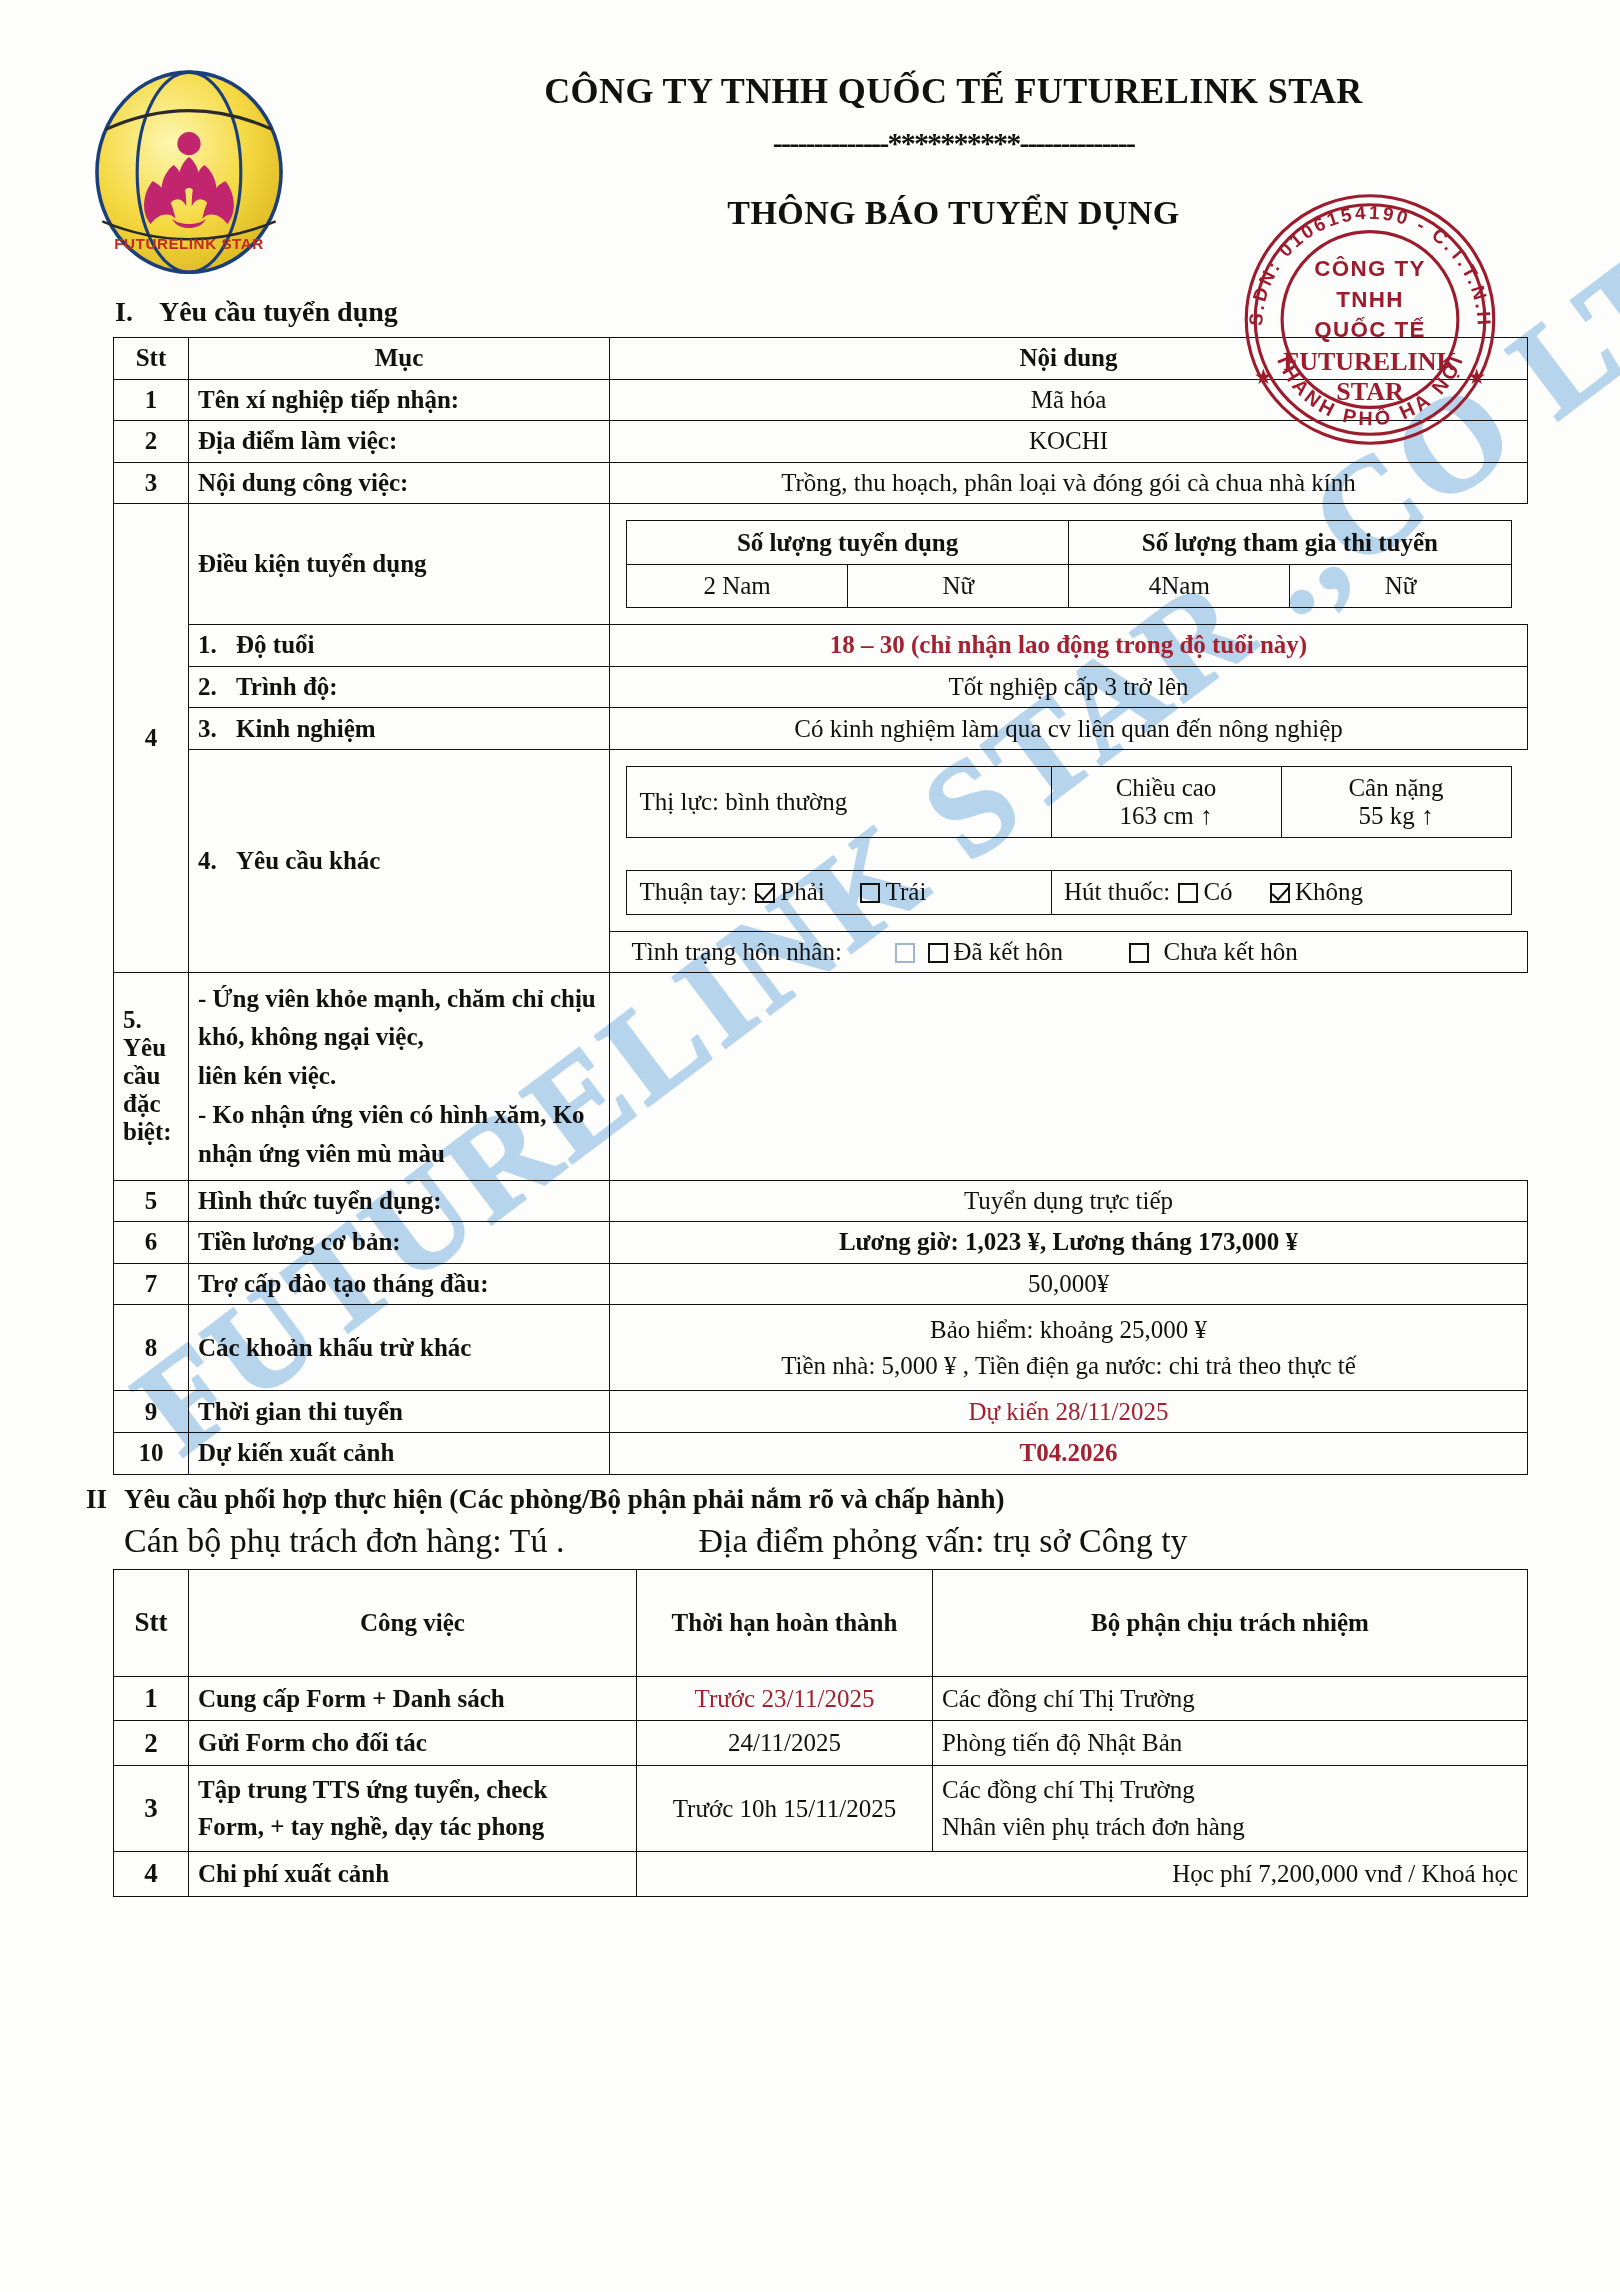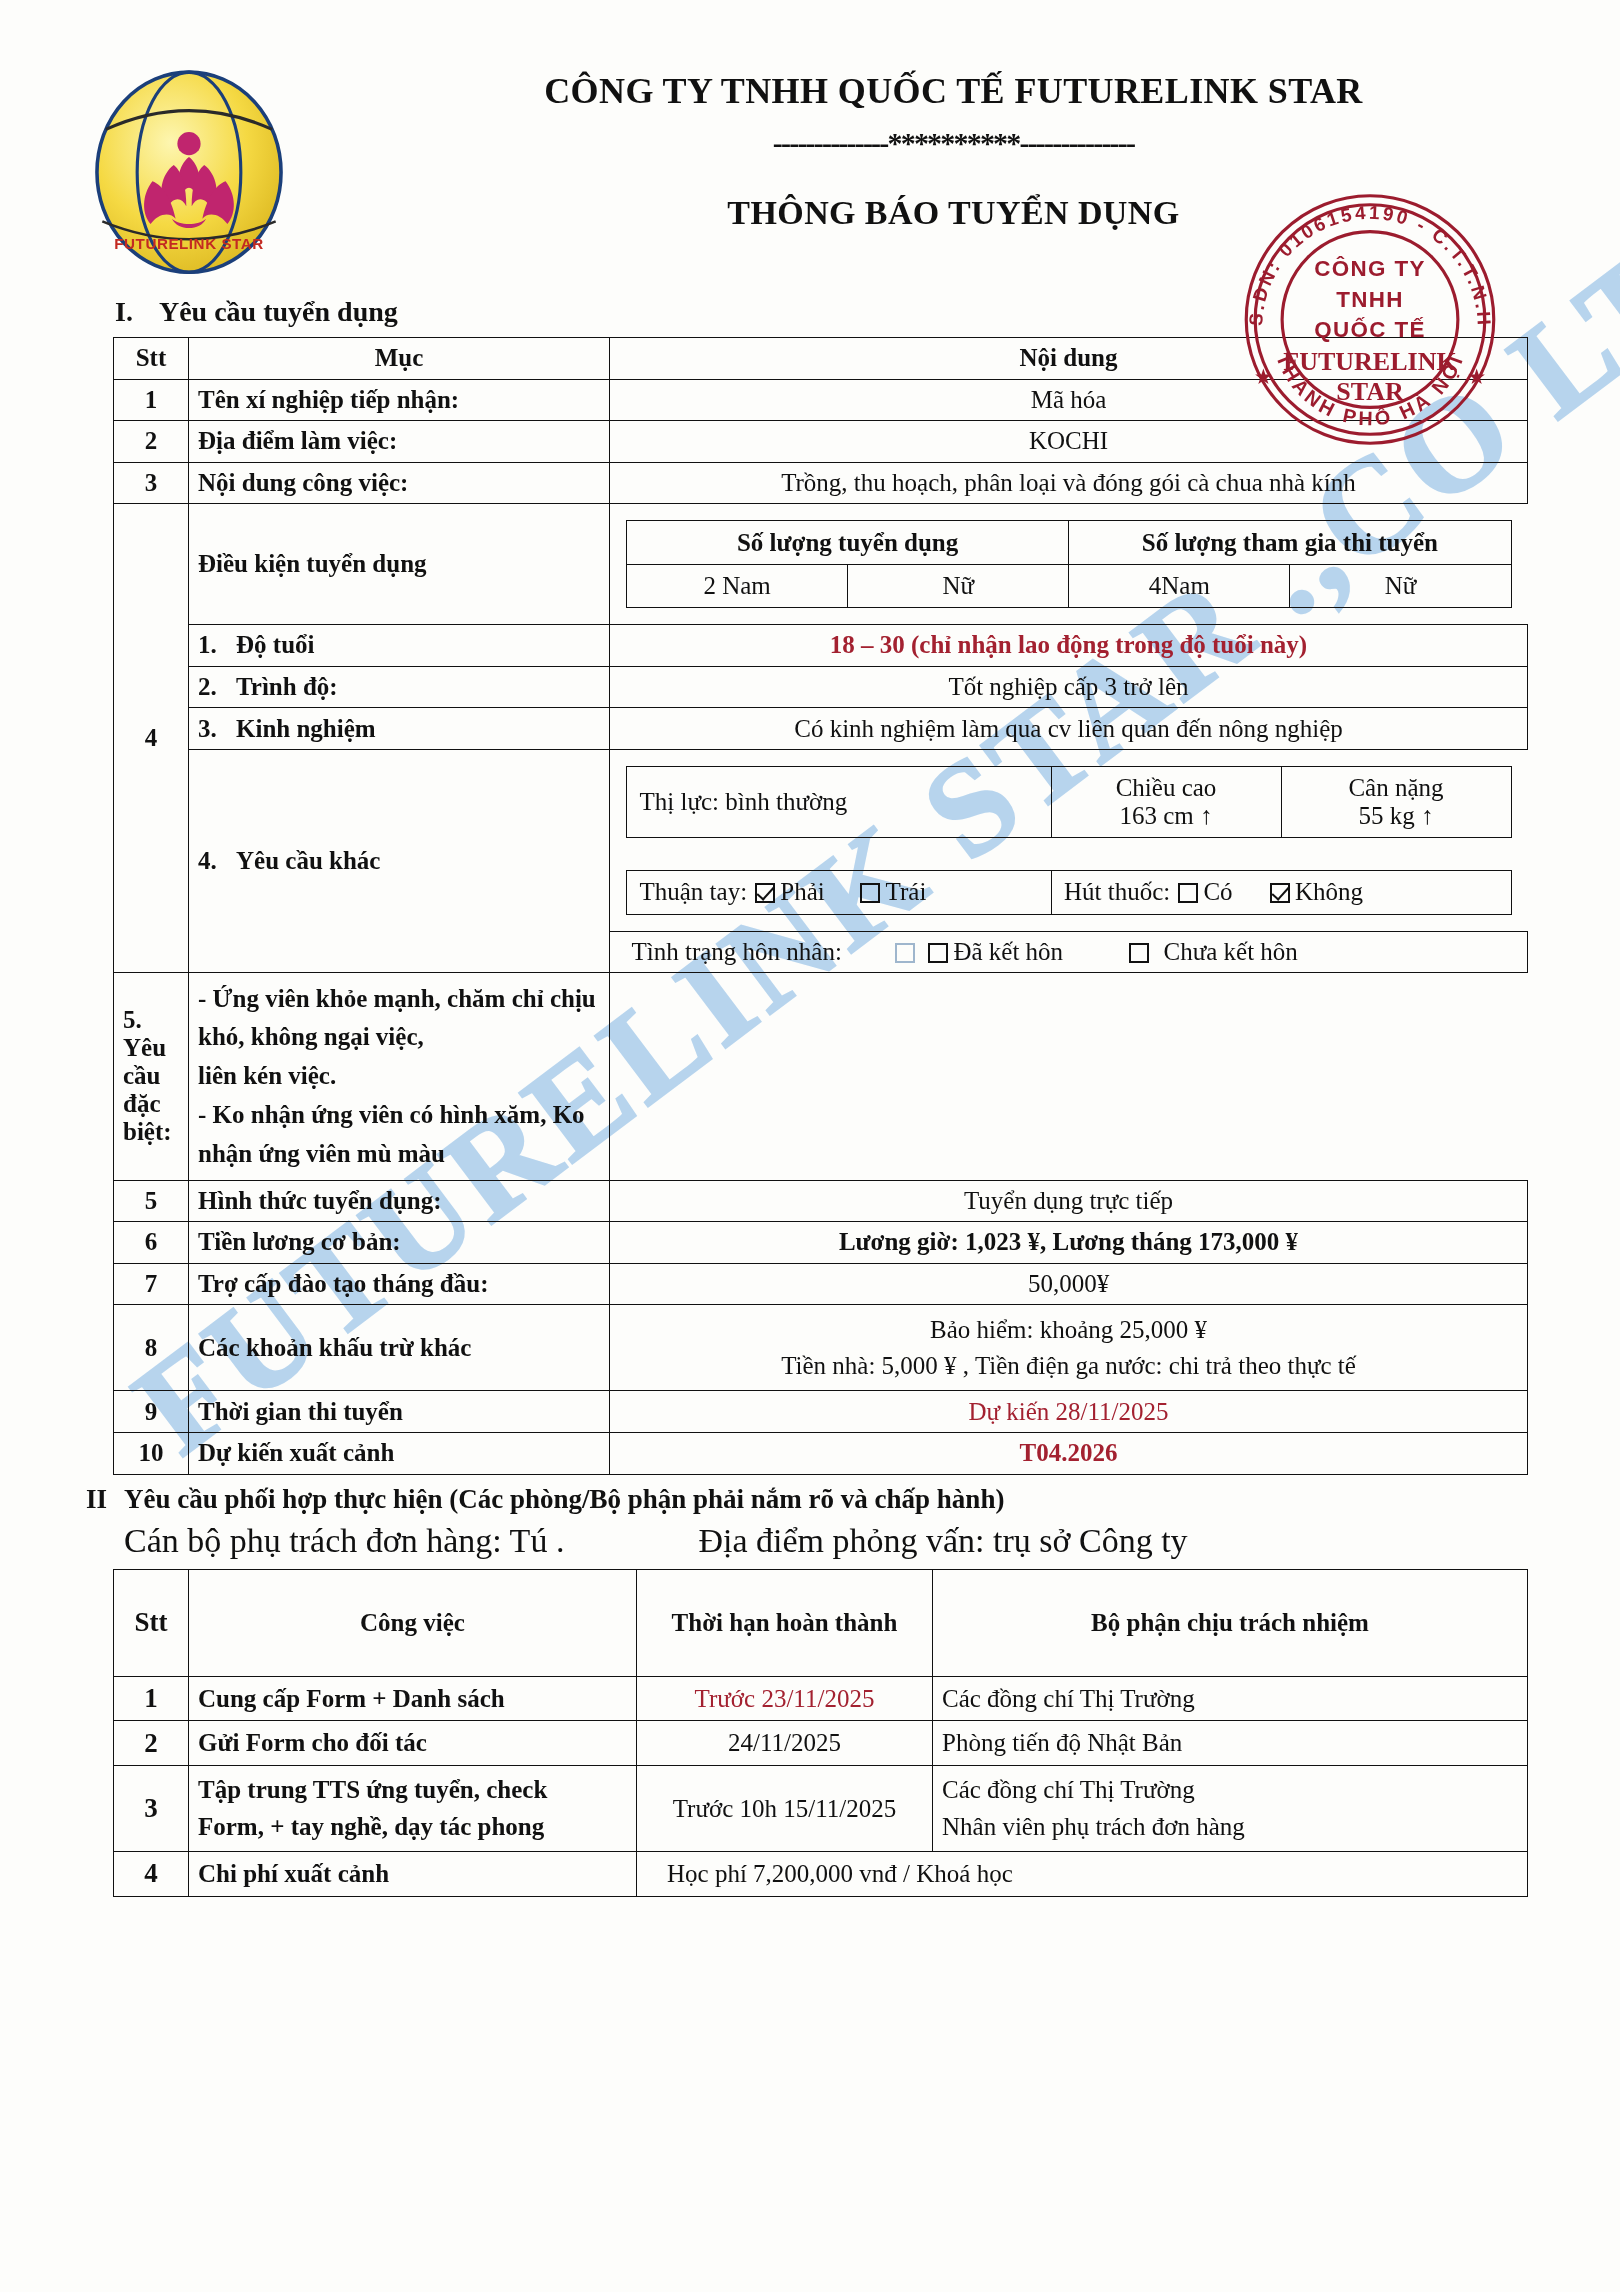--- a/index.html
+++ b/index.html
@@ -474,19 +474,19 @@
         <td class="c-dead">Trước 10h 15/11/2025</td>
         <td class="c-dept two-line">
           <div>Các đồng chí Thị Trường</div>
           <div>Nhân viên phụ trách đơn hàng</div>
         </td>
       </tr>
 
       <tr>
         <td class="c-stt2">4</td>
         <td class="c-work">Chi phí xuất cảnh</td>
-        <td colspan="2" style="text-align:left;padding-left:30px;">Học phí 7,200,000 vnđ / Khoá học</td>
+        <td colspan="2" style="text-align:right;padding-left:30px;">Học phí 7,200,000 vnđ / Khoá học</td>
       </tr>
     </tbody>
   </table>
 
 </div>
 
 
 </body></html>

